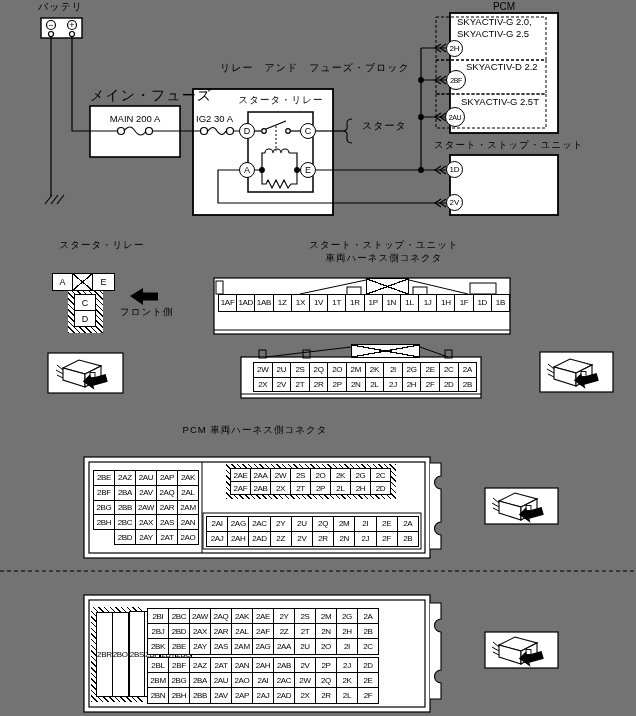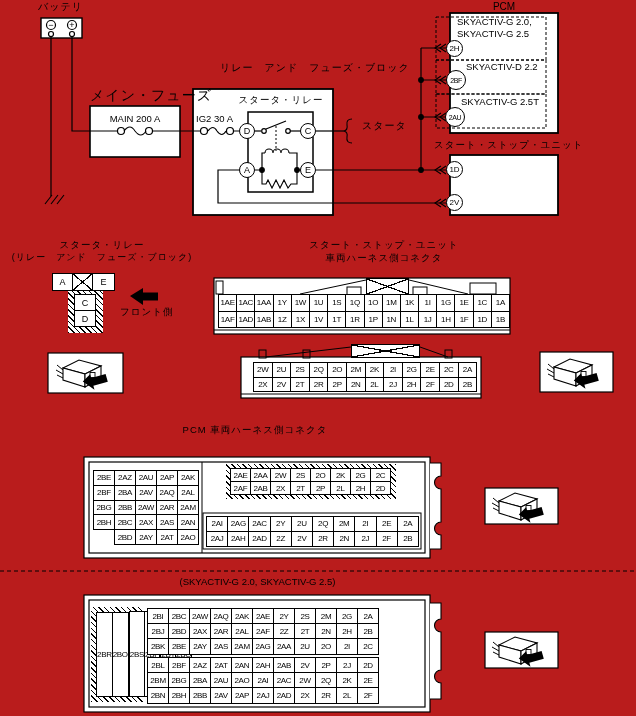--- a/index.html
+++ b/index.html
@@ -1,16 +1,16 @@
 <!DOCTYPE html>
 <html><head>
 <meta charset="utf-8">
 <style>
   html,body{margin:0;padding:0;background:#fff;}
-  #canvas{position:relative;width:636px;height:716px;background:#b91c1c;overflow:hidden;
+  #canvas{position:relative;width:636px;height:716px;background:#737373;overflow:hidden;
           font-family:"Liberation Sans","DejaVu Sans",sans-serif;color:#000;}
   svg.layer{position:absolute;left:0;top:0;z-index:1;}
   .lbl{position:absolute;z-index:2;font-size:10px;line-height:1.25;white-space:pre;}
   .lbl.jp{letter-spacing:1px;}
   .lbl.en{font-size:9.5px;letter-spacing:0;}
   .lbl.center{text-align:center;}
   .term{position:absolute;z-index:3;box-sizing:border-box;border:1.4px solid #000;border-radius:50%;
         background:#fff;display:flex;align-items:center;justify-content:center;font-size:9px;}
   .term.md{font-size:8px;} .term.lg{font-size:7px;letter-spacing:-0.4px;}
   .sym{position:absolute;z-index:3;font-size:9px;text-align:center;}
@@ -187,51 +187,32 @@
   <div class="term" style="left:300px;top:123px;width:16px;height:16px;">C</div>
   <div class="term" style="left:239px;top:162px;width:16px;height:16px;">A</div>
   <div class="term" style="left:300px;top:162px;width:16px;height:16px;">E</div>
   <div class="term md" style="left:446px;top:40px;width:17px;height:17px;">2H</div>
   <div class="term lg" style="left:446px;top:70px;width:20px;height:20px;">2BF</div>
   <div class="term lg" style="left:445px;top:107px;width:20px;height:20px;">2AU</div>
   <div class="term md" style="left:446px;top:161px;width:17px;height:17px;">1D</div>
   <div class="term md" style="left:446px;top:194px;width:17px;height:17px;">2V</div>
 
   <div class="lbl jp center" style="left:22px;top:239px;width:160px;font-size:9.5px;">スタータ・リレー</div>
-  <div class="lbl jp center" style="left:2px;top:252px;width:200px;font-size:9px;">(リレー　アンド　フューズ・ブロック)</div>
   <div class="cellabs" style="left:52px;top:273px;width:21px;height:18px;">A</div>
   <div class="xbox" style="left:72px;top:273px;width:21px;height:18px;"></div>
   <div class="cellabs" style="left:92px;top:273px;width:23px;height:18px;">E</div>
   <div class="hatch" style="left:68px;top:290px;width:35px;height:43px;"></div>
   <div class="cellabs" style="left:74px;top:294px;width:22px;height:17px;">C</div>
   <div class="cellabs" style="left:74px;top:310px;width:22px;height:17px;">D</div>
   <div class="lbl jp" style="left:120px;top:306px;font-size:9.5px;">フロント側</div>
 
   <div class="lbl jp center" style="left:264px;top:239px;width:240px;font-size:9.5px;">スタート・ストップ・ユニット</div>
   <div class="lbl jp center" style="left:264px;top:252px;width:240px;font-size:9.5px;">車両ハーネス側コネクタ</div>
   <div class="xbox" style="left:366px;top:278px;width:43px;height:17px;"></div>
   <div class="grid" style="left:218px;top:294px;--cw:19.2px;--ch:17.5px;">
-      <div class="pin-row">
-        <div class="pin-cell">1AE</div>
-        <div class="pin-cell">1AC</div>
-        <div class="pin-cell">1AA</div>
-        <div class="pin-cell">1Y</div>
-        <div class="pin-cell">1W</div>
-        <div class="pin-cell">1U</div>
-        <div class="pin-cell">1S</div>
-        <div class="pin-cell">1Q</div>
-        <div class="pin-cell">1O</div>
-        <div class="pin-cell">1M</div>
-        <div class="pin-cell">1K</div>
-        <div class="pin-cell">1I</div>
-        <div class="pin-cell">1G</div>
-        <div class="pin-cell">1E</div>
-        <div class="pin-cell">1C</div>
-        <div class="pin-cell">1A</div>
-      </div>
       <div class="pin-row">
         <div class="pin-cell">1AF</div>
         <div class="pin-cell">1AD</div>
         <div class="pin-cell">1AB</div>
         <div class="pin-cell">1Z</div>
         <div class="pin-cell">1X</div>
         <div class="pin-cell">1V</div>
         <div class="pin-cell">1T</div>
         <div class="pin-cell">1R</div>
         <div class="pin-cell">1P</div>
@@ -358,21 +339,20 @@
         <div class="pin-cell">2Z</div>
         <div class="pin-cell">2V</div>
         <div class="pin-cell">2R</div>
         <div class="pin-cell">2N</div>
         <div class="pin-cell">2J</div>
         <div class="pin-cell">2F</div>
         <div class="pin-cell">2B</div>
       </div>
     </div>
 
-  <div class="lbl en center" style="left:85px;top:576px;width:345px;">(SKYACTIV-G 2.0, SKYACTIV-G 2.5)</div>
   <div class="hatch" style="left:91px;top:607px;width:52px;height:95px;">
     <div class="inner pairs" style="left:5px;top:5px;width:42px;height:85px;">
         <div class="pin-row">
           <div class="pin-cell">2BR</div>
           <div class="pin-cell">2BO</div>
         </div>
         <div class="pin-row">
           <div class="pin-cell">2BS</div>
           <div class="pin-cell">2BP</div>
         </div>

